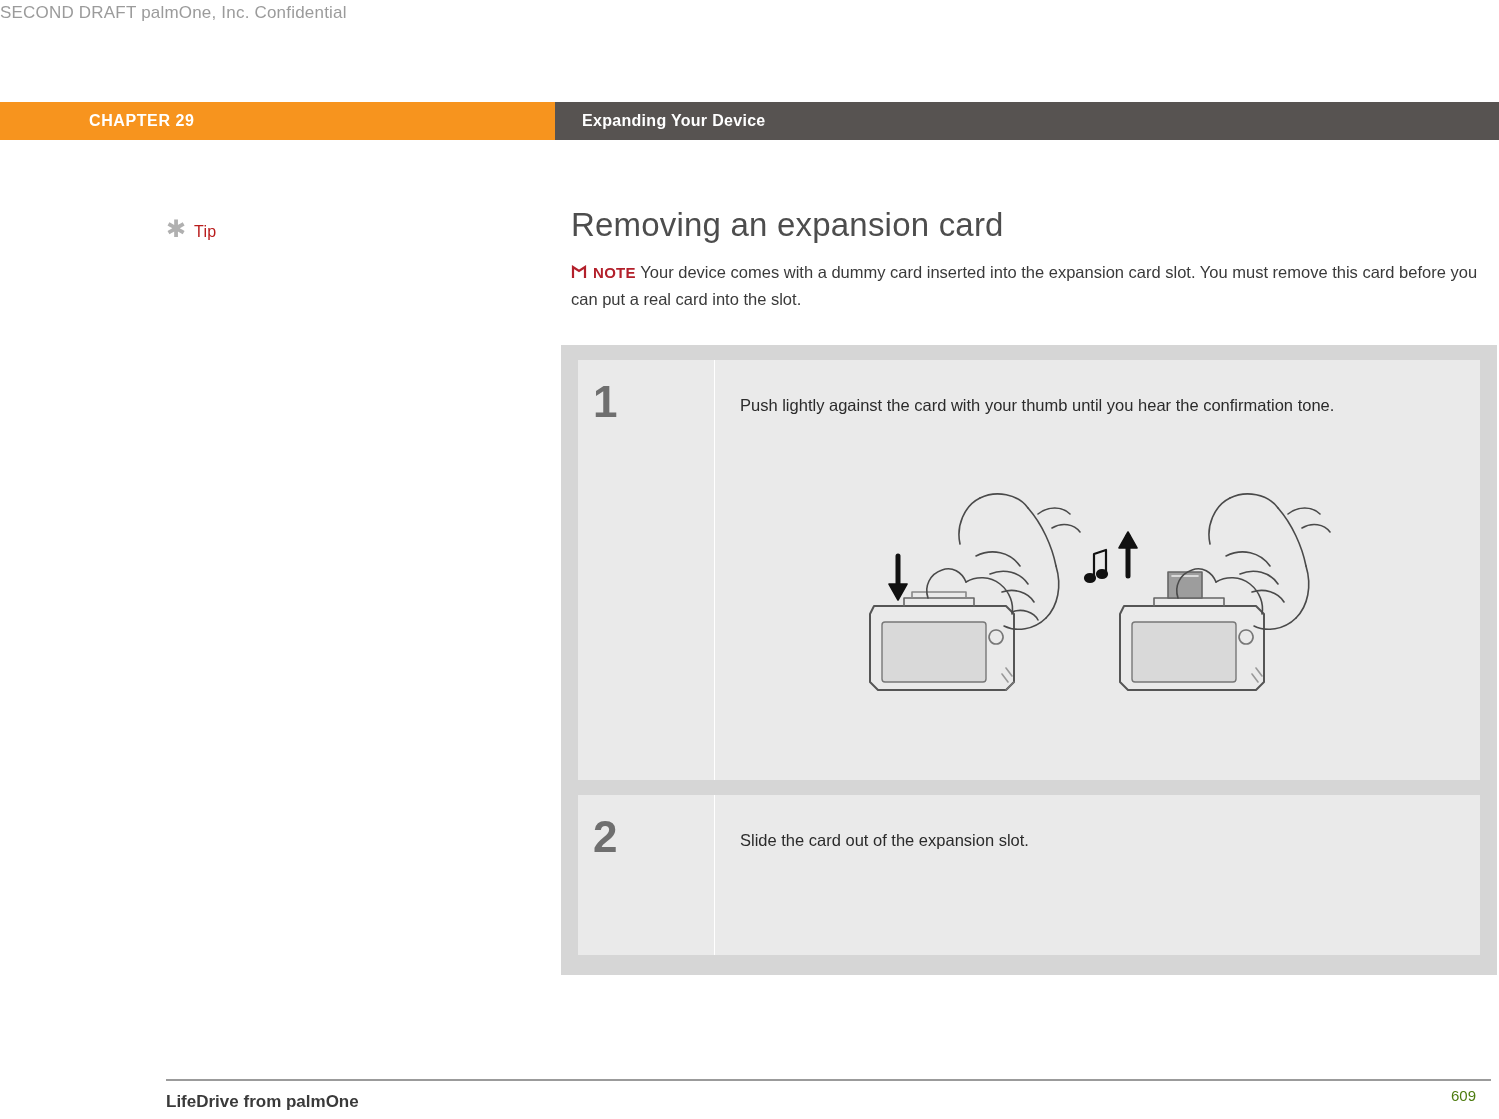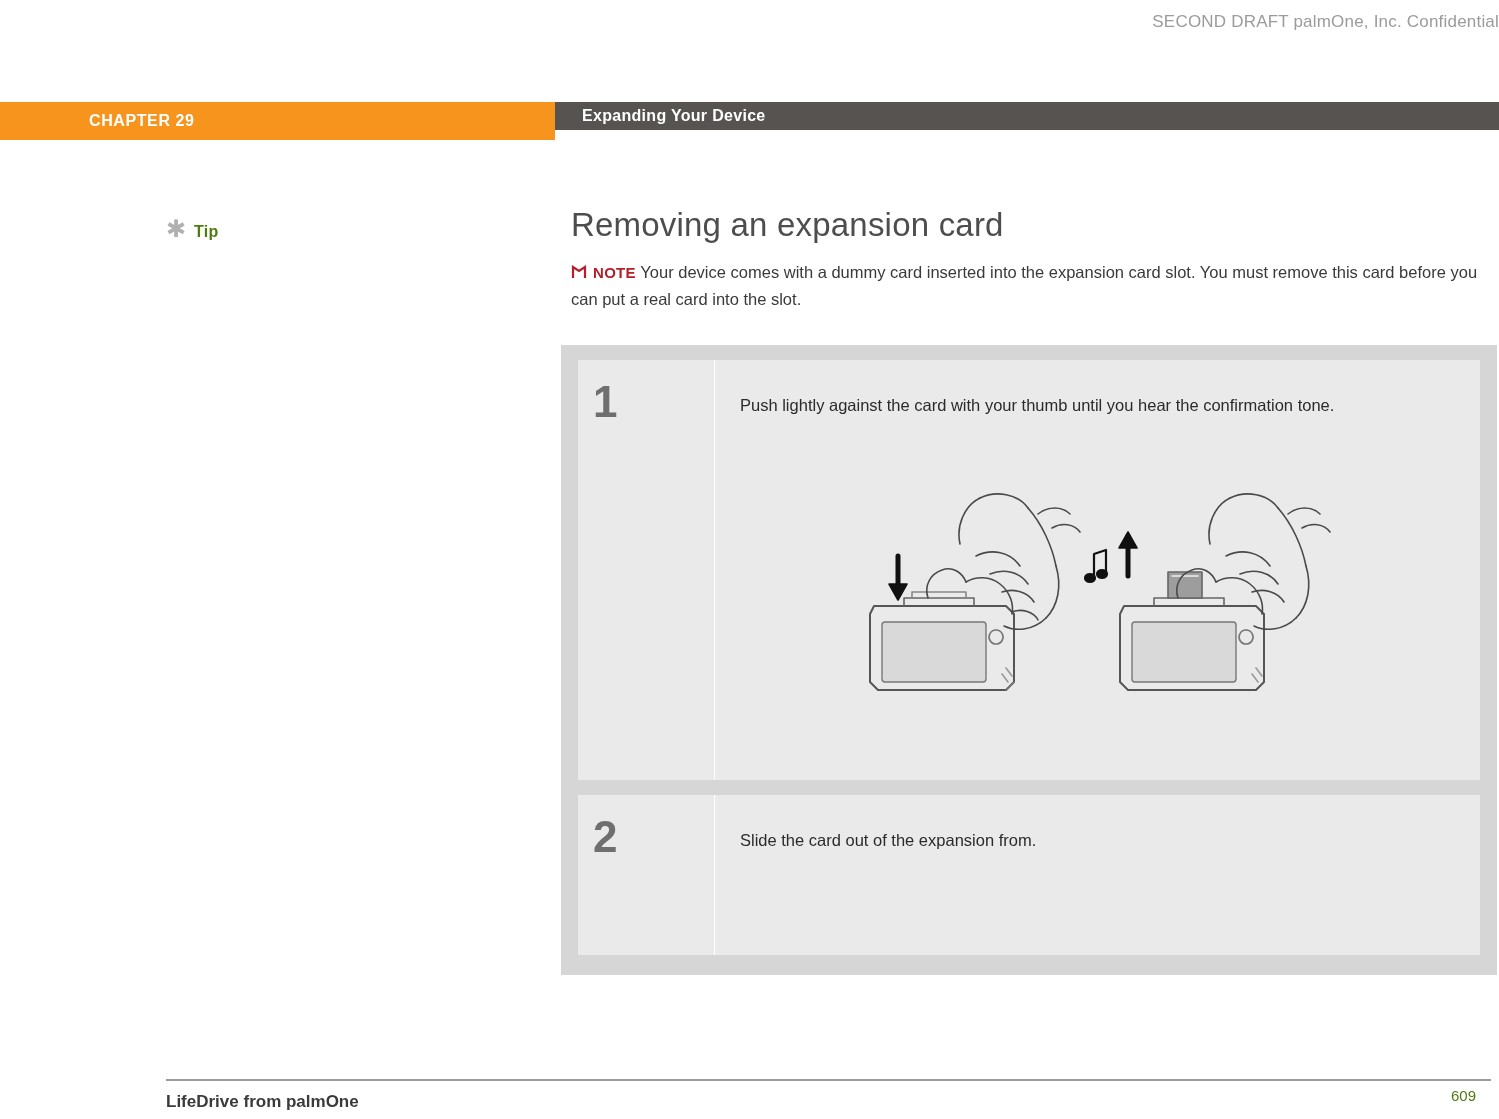--- a/index.html
+++ b/index.html
@@ -9,25 +9,25 @@
     background: #ffffff;
     font-family: "Liberation Sans", sans-serif;
     overflow: hidden;
   }
   .page { position: relative; width: 1499px; height: 1119px; }
 
   
   .draft-header {
     position: absolute;
     top: 0px; left: 0px; width: 1499px;
-    text-align: right;
+    text-align: left;
     font-size: 17px;
     color: #9b9b9b;
     letter-spacing: 0.2px;
-    padding-top: 12px;
+    padding-top: 3px;
   }
 
   
   .chapter-bar {
     position: absolute;
     top: 102px; left: 0px;
     width: 1499px; height: 38px;
     display: flex;
   }
   .chapter-left {
@@ -36,21 +36,21 @@
     display: flex; align-items: center;
   }
   .chapter-left .label {
     color: #ffffff;
     font-weight: bold;
     font-size: 16px;
     letter-spacing: 0.6px;
     margin-left: 89px;
   }
   .chapter-right {
-    flex: 1; height: 28px;
+    flex: 1; height: 38px;
     background: #575351;
     display: flex; align-items: center;
   }
   .chapter-right .label {
     color: #ffffff;
     font-weight: bold;
     font-size: 16px;
     letter-spacing: 0.3px;
     margin-left: 27px;
   }
@@ -65,22 +65,22 @@
     display: flex; align-items: flex-start;
   }
   .tip-asterisk {
     color: #b0b0b0;
     font-size: 24px;
     line-height: 18px;
     width: 28px;
     flex: none;
   }
   .tip-title {
-    color: #4d7c0f;
-    font-weight: bold;
+    color: #b91c1c;
+    font-weight: normal;
     font-size: 16px;
     letter-spacing: 0.3px;
     padding-top: 3px;
   }
   .tip-body {
     margin-left: 38px;
     margin-top: 8px;
     color: #1c9a3a;
     font-size: 16.5px;
     line-height: 25px;
@@ -311,21 +311,21 @@
           </svg>
         </div>
       </div>
     </div>
 
     <div class="step step2">
       <div class="step-num">
         <span>2</span>
       </div>
       <div class="step-body">
-        <div class="step-text">Slide the card out of the expansion from.</div>
+        <div class="step-text">Slide the card out of the expansion slot.</div>
       </div>
     </div>
 
   </div>
 
   <div class="footer-rule"></div>
   <div class="footer-left">LifeDrive from palmOne</div>
   <div class="footer-right">609</div>
 
 </div>

